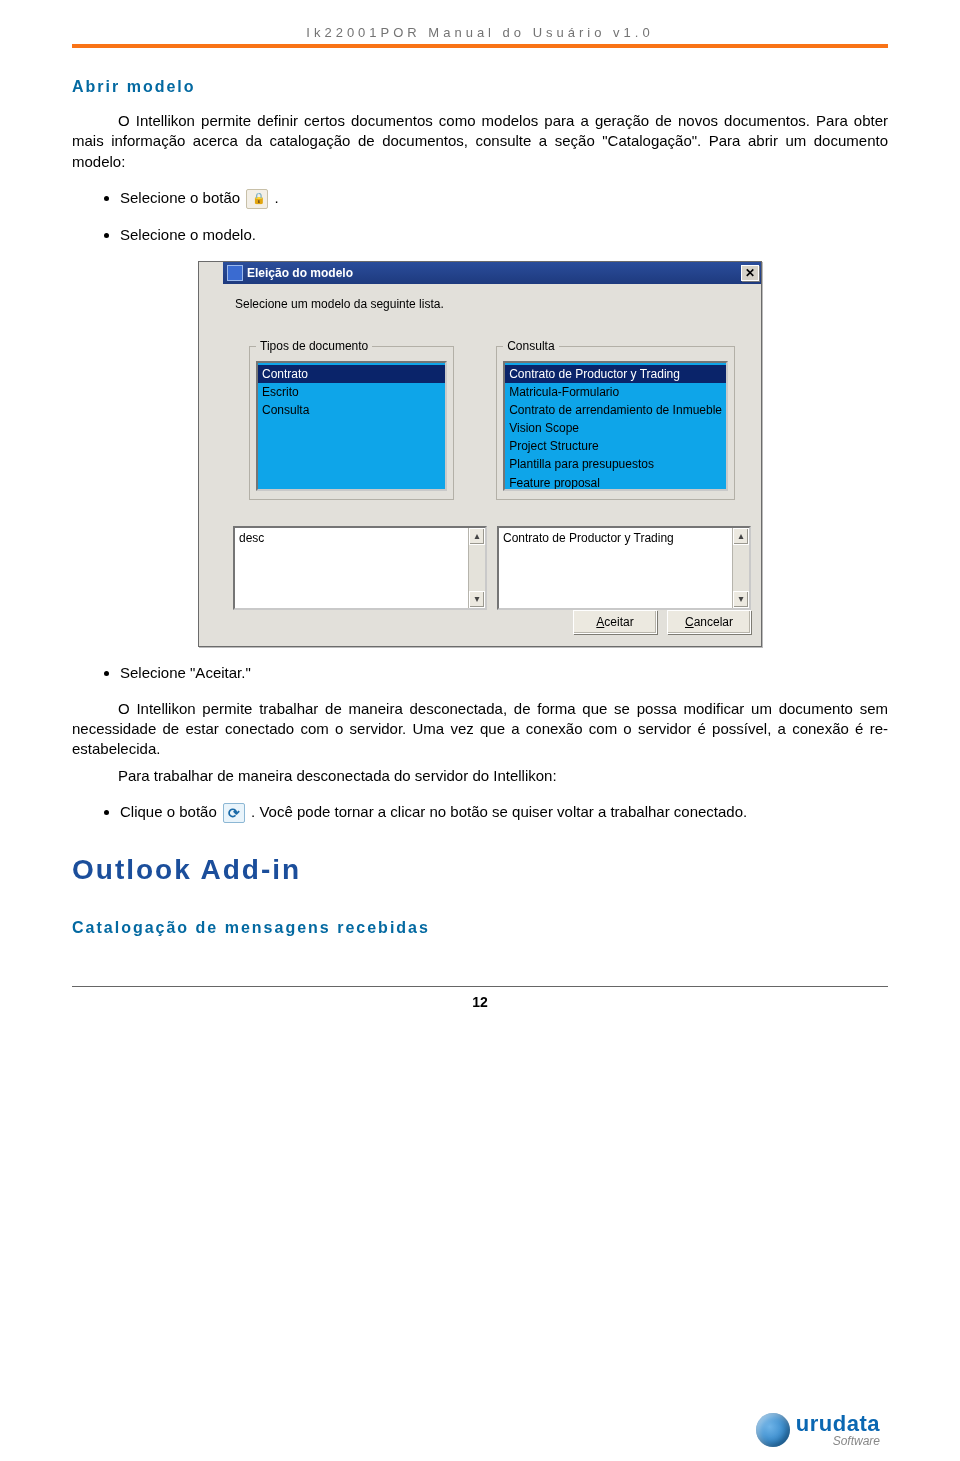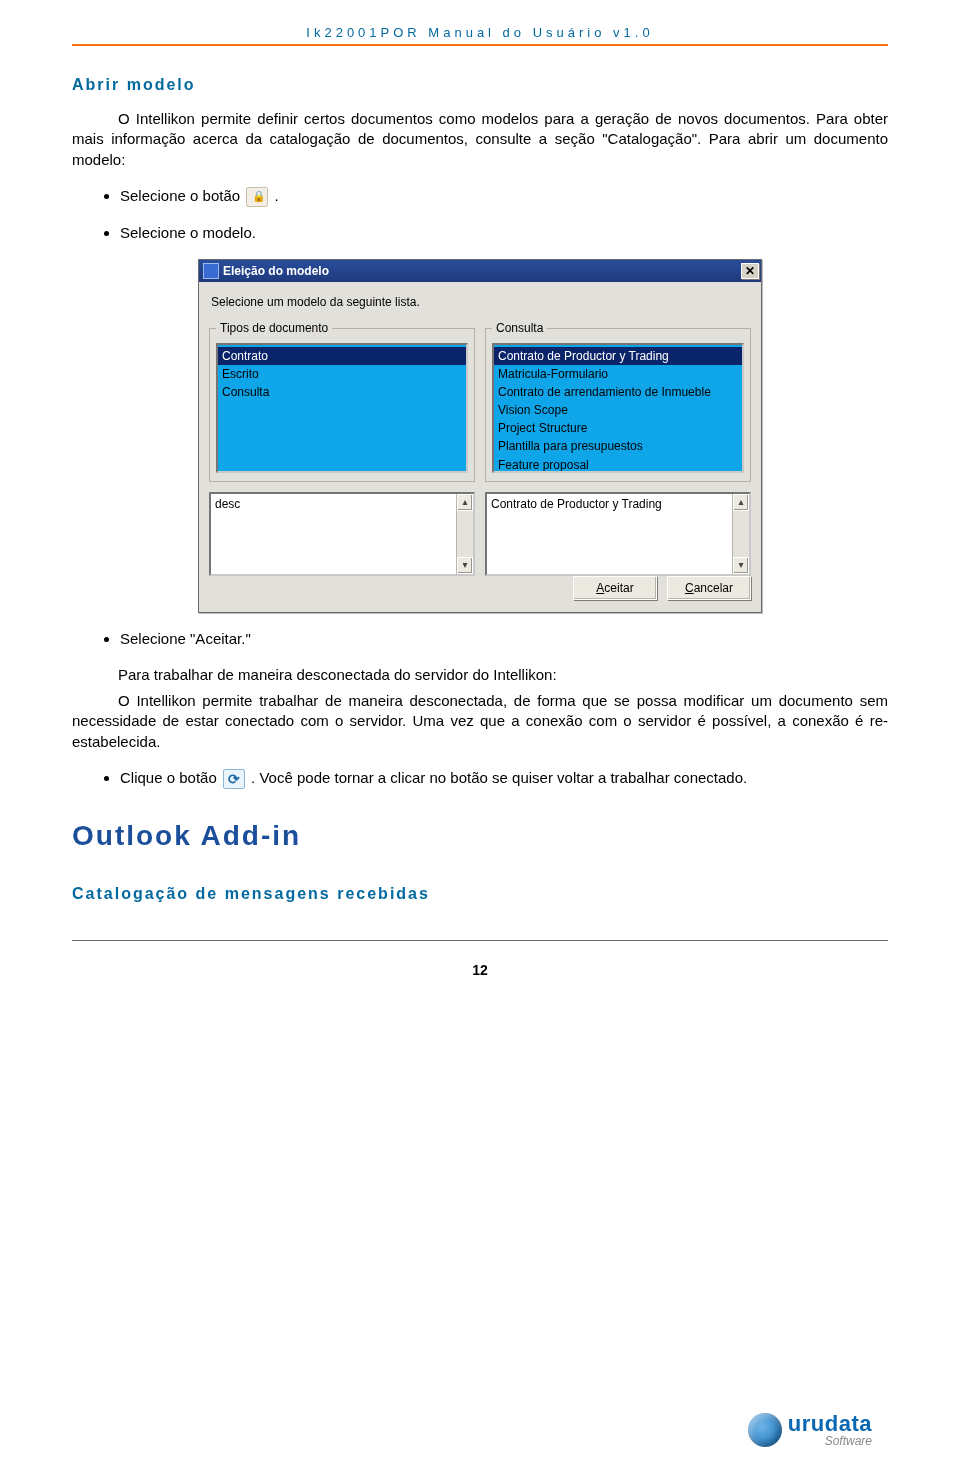--- a/index.html
+++ b/index.html
@@ -14,24 +14,24 @@
   .page {
     width: 960px;
     margin: 0 auto;
     padding: 24px 72px 20px 72px;
     position: relative;
     min-height: 1461px;
   }
   .doc-header {
     text-align: center;
     letter-spacing: 4px;
-    color: #0369a1;
+    color: #737373;
     font-size: 13px;
     padding-bottom: 2px;
-    border-bottom: 2px solid #f97316;
+    border-bottom: 4px solid #f97316;
   }
   h2.section-blue {
     color: #0369a1;
     font-size: 16px;
     letter-spacing: 2px;
     font-weight: bold;
     margin: 28px 0 14px 0;
   }
   h1.section-big {
     color: #1b4e9b;
@@ -76,20 +76,21 @@
 
   
   .dialog {
     width: 564px;
     margin: 14px auto 10px auto;
     background: #e2e0da;
     border: 1px solid #6b6b6b;
     font-family: Tahoma, Arial, sans-serif;
     font-size: 12px;
     box-shadow: 1px 1px 0 #bcbcbc;
+    padding-left: 24px;
   }
   .titlebar {
     background: linear-gradient(#2a4d9b, #1e3a7e);
     color: #fff;
     height: 22px;
     display: flex;
     align-items: center;
     padding: 0 2px 0 4px;
     font-weight: bold;
     font-size: 12px;
@@ -113,21 +114,21 @@
     border: 1px solid #fff;
     box-shadow: 1px 1px 0 #777;
     cursor: default;
   }
   .dlg-inner { padding: 10px 10px 12px 10px; }
   .dlg-label { margin: 2px 0 10px 2px; color: #000; }
   .row { display: flex; gap: 10px; }
   fieldset.gbox {
     border: 1px solid #b3b0a7;
     padding: 6px 6px 8px 6px;
-    margin: 0;
+    margin: 16px;
     flex: 1;
   }
   fieldset.gbox legend { padding: 0 4px; color: #000; font-size: 12px; }
   .listbox {
     background: #0ea5e9;
     border: 2px inset #c9c9c9;
     height: 130px;
     overflow: hidden;
     padding: 2px 0;
   }
@@ -179,30 +180,30 @@
     box-shadow: 1px 1px 0 #7d7b73, inset -1px -1px 0 #b7b4aa;
     font-size: 12px;
     text-align: center;
     line-height: 22px;
     padding: 0 10px;
   }
   .winbtn .ul { text-decoration: underline; }
 
   .footer-rule {
     border-top: 1px solid #666;
-    margin-top: 36px;
-    padding-top: 20px;
+    margin-top: 48px;
+    padding-top: 6px;
     display: flex;
     align-items: flex-end;
     justify-content: space-between;
   }
   .page-number { width: 100%; text-align: center; font-weight: bold; font-size: 14px; }
   .brand {
     position: absolute;
-    right: 88px;
+    right: 80px;
     bottom: 14px;
     display: flex;
     align-items: center;
     gap: 6px;
   }
   .brand .logo {
     width: 34px; height: 34px;
     border-radius: 50%;
     background: radial-gradient(circle at 40% 40%, #6fb4e8, #0a67b2);
     box-shadow: inset -3px -3px 6px rgba(0,0,0,.3), inset 3px 3px 6px rgba(255,255,255,.5);
@@ -285,22 +286,22 @@
         <div class="winbtn"><span class="ul">C</span><span id="can-rest">ancelar</span></div>
       </div>
     </div>
   </div>
 
   <ul class="bullets">
     <li>Selecione "Aceitar."</li>
   </ul>
 
 
+  <p class="body-text indent">O Intellikon permite trabalhar de maneira desconectada, de forma que se possa modificar um documento sem necessidade de estar conectado com o servidor. Uma vez que a conexão com o servidor é possível, a conexão é re-estabelecida.</p>
   <p class="body-text" style="text-indent:46px">Para trabalhar de maneira desconectada do servidor do Intellikon:</p>
-  <p class="body-text indent">O Intellikon permite trabalhar de maneira desconectada, de forma que se possa modificar um documento sem necessidade de estar conectado com o servidor. Uma vez que a conexão com o servidor é possível, a conexão é re-estabelecida.</p>
 
   <ul class="bullets">
     <li>
       <span>Clique o botão </span>
       <span class="inline-icon disc"></span>
       <span>. Você pode tornar a clicar no botão se quiser voltar a trabalhar conectado.</span>
     </li>
   </ul>
 
   <h1 class="section-big">Outlook Add-in</h1>

